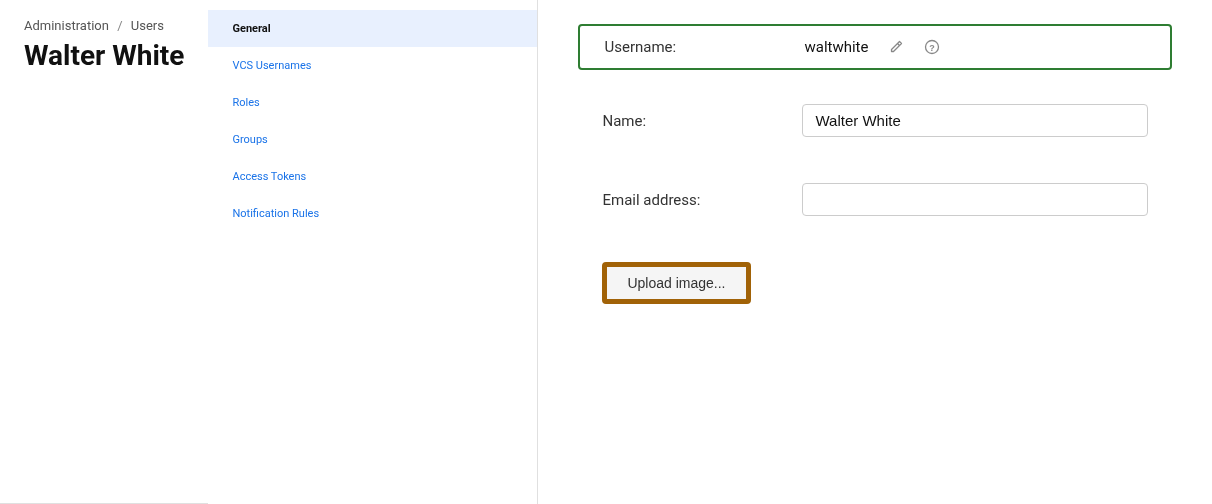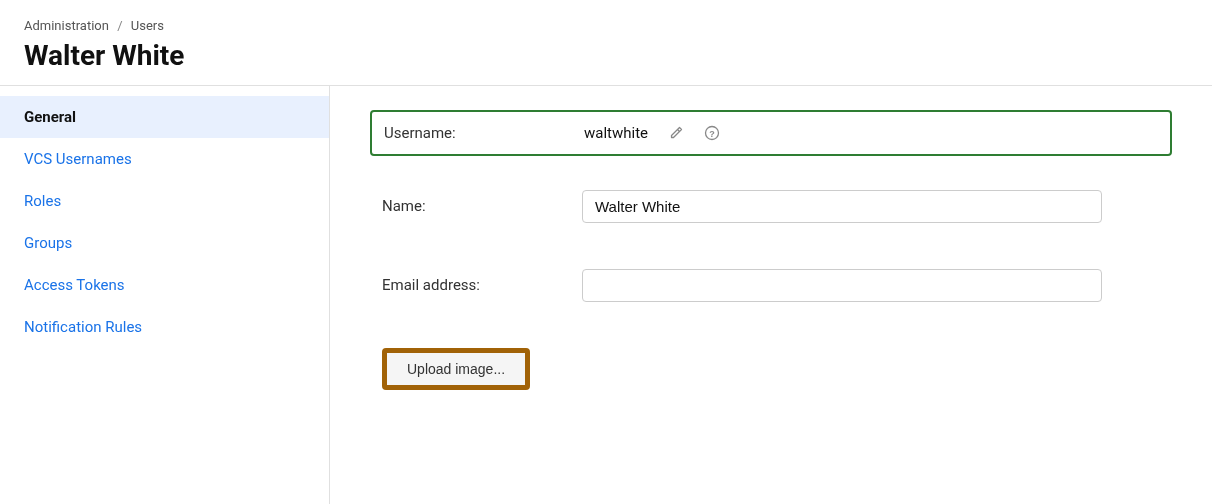--- a/index.html
+++ b/index.html
@@ -7,21 +7,21 @@
       font-family: -apple-system, BlinkMacSystemFont, "Segoe UI", Roboto, sans-serif;
       background: #fff;
       color: #333;
       font-size: 15px;
     }
     .page-wrapper {
       width: 1212px;
       min-height: 504px;
       background: #fff;
       display: flex;
-      flex-direction: column;
+      flex-direction: row;
     }
     .header {
       padding: 18px 24px 12px 24px;
       border-bottom: 1px solid #e0e0e0;
     }
     .breadcrumb {
       font-size: 13px;
       color: #555;
       margin-bottom: 6px;
     }
@@ -44,39 +44,39 @@
     }
     .sidebar {
       width: 330px;
       min-width: 330px;
       border-right: 1px solid #e0e0e0;
       padding-top: 10px;
     }
     .sidebar-item {
       display: block;
       padding: 12px 24px;
-      font-size: 15px;
+      font-size: 11px;
       cursor: pointer;
       text-decoration: none;
       color: #1a73e8;
     }
     .sidebar-item.active {
       font-weight: 700;
       color: #111;
       background: #e8f0fe;
     }
     .main-content {
       flex: 1;
       padding: 24px 40px;
     }
     .form-row {
       display: flex;
       align-items: center;
       margin-bottom: 22px;
-      padding: 12px 12px;
+      padding: 12px 24px;
     }
     .form-row.username-row {
       border: 2px solid #2e7d32;
       border-radius: 4px;
       margin-bottom: 22px;
     }
     .form-label {
       width: 200px;
       min-width: 200px;
       font-size: 15px;

